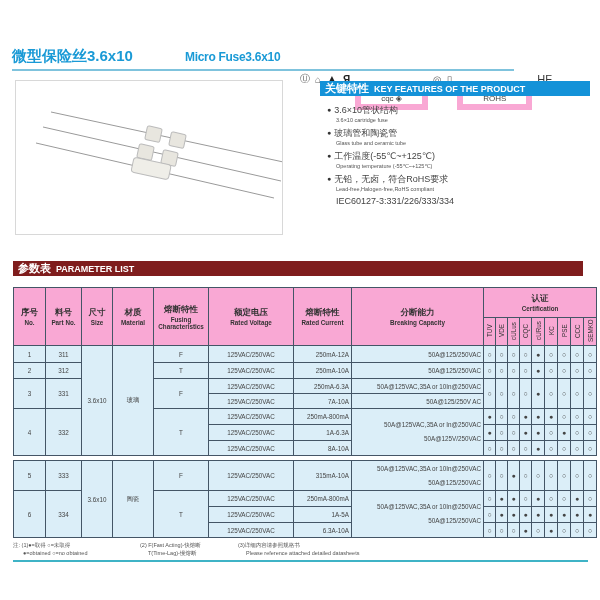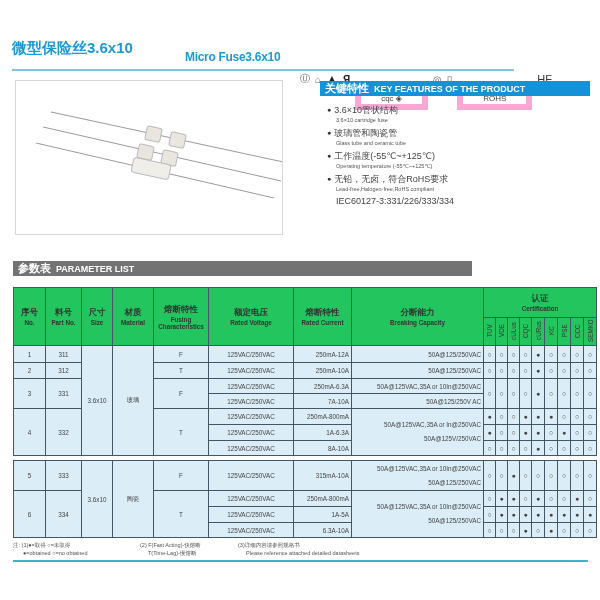--- a/index.html
+++ b/index.html
@@ -1,43 +1,43 @@
 <!DOCTYPE html>
 <html><head>
 <meta charset="utf-8">
 <style>
   * { box-sizing: border-box; margin: 0; padding: 0; }
   html, body { width: 600px; height: 600px; background: #ffffff; overflow: hidden; }
   body { position: relative; font-family: "Liberation Sans", "DejaVu Sans", sans-serif; color: #333; }
 
-  .top-title { position: absolute; left: 12px; top: 39px; font-size: 15px; font-weight: bold; color: #1a9ad6; }
+  .top-title { position: absolute; left: 12px; top: 47px; font-size: 15px; font-weight: bold; color: #1a9ad6; }
   .top-sub { position: absolute; left: 185px; top: 50px; font-size: 12px; font-weight: bold; color: #1a9ad6; letter-spacing: -0.3px; text-align: right; }
   .certs { position: absolute; left: 300px; top: 48px; display: flex; align-items: center; gap: 5px; font-size: 9px; color: #555; }
   .cert-box { border: 6px solid #f9a8d4; padding: 0 20px; font-size: 8px; line-height: 11px; color: #444; margin-top: 39px; }
   .cert-ico { font-size: 10px; color: #666; }
   .cert-hf { font-size: 11px; color: #333; }
   .top-rule { position: absolute; left: 12px; top: 69px; width: 502px; height: 2px; background: #7fc3dd; }
 
   .photo { position: absolute; left: 15px; top: 80px; width: 268px; height: 155px; border: 1px solid #d8d8d8; background: #fff; }
 
   .feat-bar { position: absolute; left: 320px; top: 81px; width: 270px; height: 15px; background: #1492d8; color: #fff; padding-left: 5px; font-size: 9px; font-weight: bold; line-height: 15px; }
   .feat-bar .cn { font-size: 11px; margin-right: 5px; }
   .feat-list { position: absolute; left: 327px; top: 104px; width: 270px; }
   .feat-item { margin-bottom: 3px; }
   .feat-cn { font-size: 9px; color: #444; line-height: 11px; }
   .feat-cn::before { content: "●"; font-size: 7px; margin-right: 3px; color: #333; vertical-align: 1px; }
   .feat-en { font-size: 5.5px; color: #555; padding-left: 9px; line-height: 8px; }
   .feat-cn2 { font-size: 9px; color: #444; line-height: 11px; padding-left: 9px; }
 
-  .param-bar { position: absolute; left: 13px; top: 261px; width: 459px; height: 15px; background: #737373; color: #fff; padding-left: 5px; font-size: 9px; font-weight: bold; line-height: 15px; }
+  .param-bar { position: absolute; left: 13px; top: 261px; width: 570px; height: 15px; background: #7f1d1d; color: #fff; padding-left: 5px; font-size: 9px; font-weight: bold; line-height: 15px; }
   .param-bar .cn { font-size: 11px; margin-right: 5px; }
 
   table.ptab { position: absolute; left: 13px; top: 287px; width: 577px; border-collapse: collapse; table-layout: fixed; }
   .ptab td, .ptab th { border: 1px solid #456; font-size: 6.3px; text-align: center; color: #444; padding: 0; overflow: hidden; white-space: nowrap; }
-  .ptab th { background: #22c55e; font-weight: bold; color: #333; margin-top: 16px; }
+  .ptab th { background: #f9a8d4; font-weight: bold; color: #333; margin-top: 16px; }
   .ptab th .hcn { font-size: 8.5px; display: block; }
   .ptab th .hen { font-size: 6.3px; display: block; line-height: 7px; }
   .ptab td { background: #dbeef8; }
   .ptab .vert { writing-mode: vertical-rl; transform: rotate(180deg); font-size: 6.3px; font-weight: normal; height: 26px; display: inline-block; }
   .ptab td.r { text-align: right; padding-right: 2px; }
   .ptab td.dot { font-size: 7px; }
   .ptab tr.gap td { background: #fff; border-left: none; border-right: none; height: 5px; }
   .bc { line-height: 14px; display: block; text-align: right; padding-right: 2px; }
 
   .notes { position: absolute; left: 13px; top: 541px; width: 580px; font-size: 5.5px; color: #555; display: flex; }

